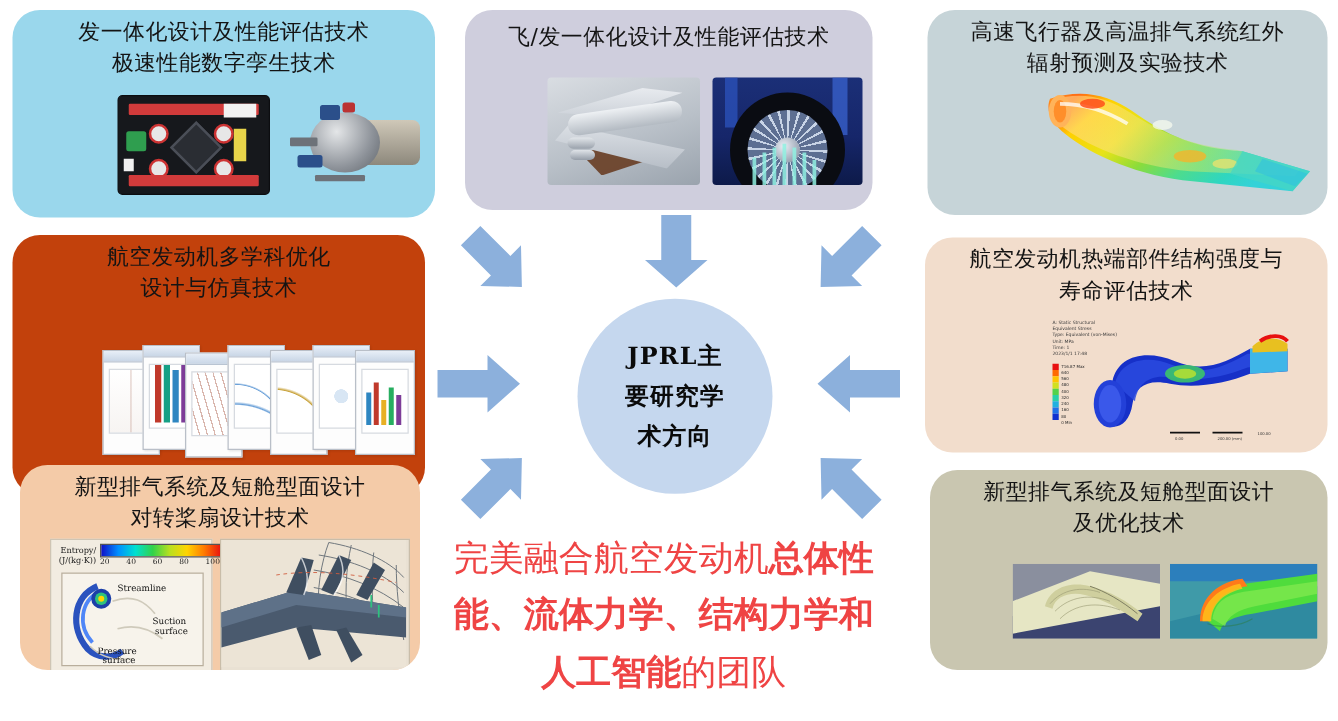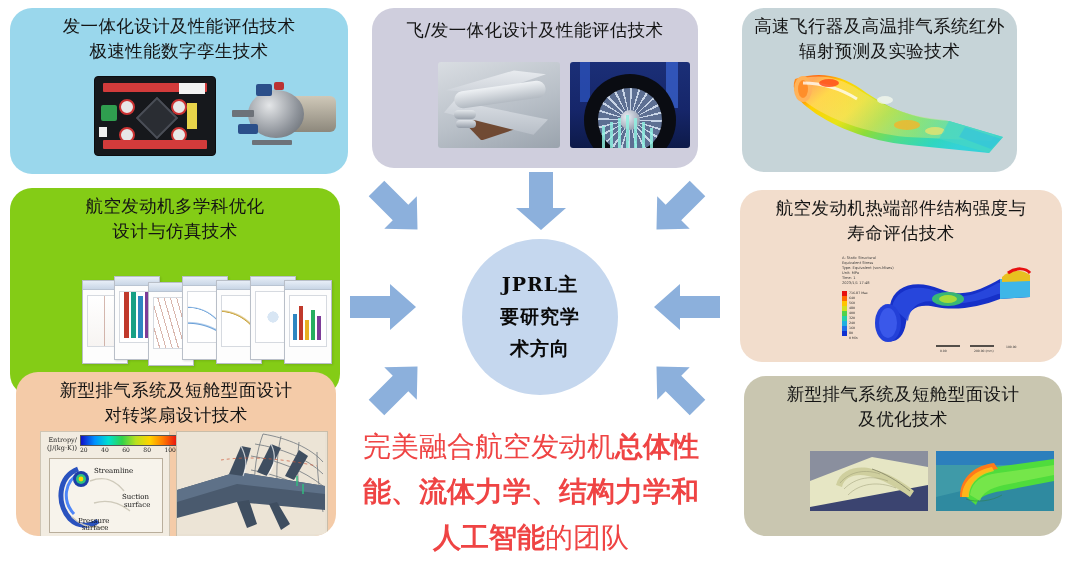--- a/index.html
+++ b/index.html
@@ -31,24 +31,24 @@
   }
   .card .title .ln{display:block;}
   .card .art{
     flex:1 1 auto;width:100%;
     display:flex;align-items:center;justify-content:flex-end;
     gap:6px;margin-top:3px;
   }
 
   
   #card-ai        {left:10px;  top:8px;   width:338px;height:166px; background:#9ad7ec;}
-  #card-multi     {left:10px;  top:188px; width:330px;height:208px; background:#84cc16;}
+  #card-multi     {left:10px;  top:188px; width:330px;height:208px; background:#c2410c;}
   #card-openrotor {left:16px;  top:372px; width:320px;height:164px; background:#f4cba8;}
   #card-integ     {left:372px; top:8px;   width:326px;height:160px; background:#cfcedd;}
-  #card-ir        {left:742px; top:8px;   width:275px;height:164px; background:#c6d4d8;}
+  #card-ir        {left:742px; top:8px;   width:320px;height:164px; background:#c6d4d8;}
   #card-hot       {left:740px; top:190px; width:322px;height:172px; background:#f2ddcc;}
   #card-nozzle    {left:744px; top:376px; width:318px;height:160px; background:#c9c6b0;}
 
   
   #hub{
     position:absolute;left:462px;top:239px;width:156px;height:156px;
     border-radius:50%;
     background:#c5d7ee;
     display:flex;flex-direction:column;align-items:center;justify-content:center;
     gap:6px;

